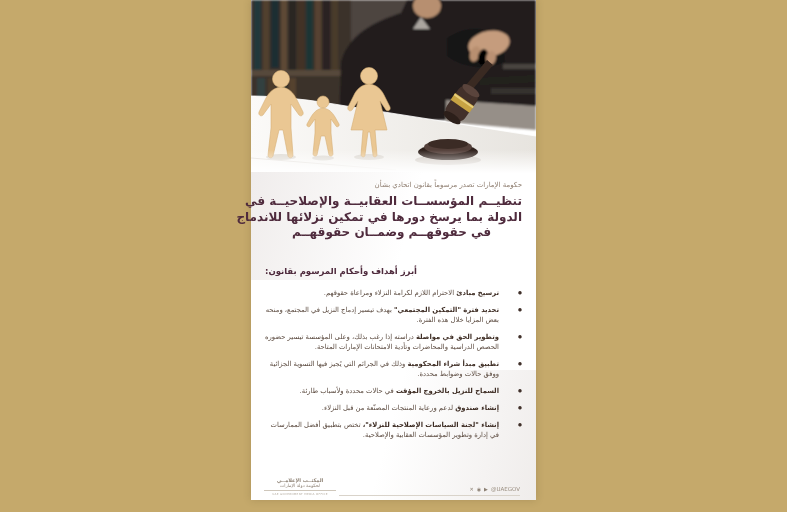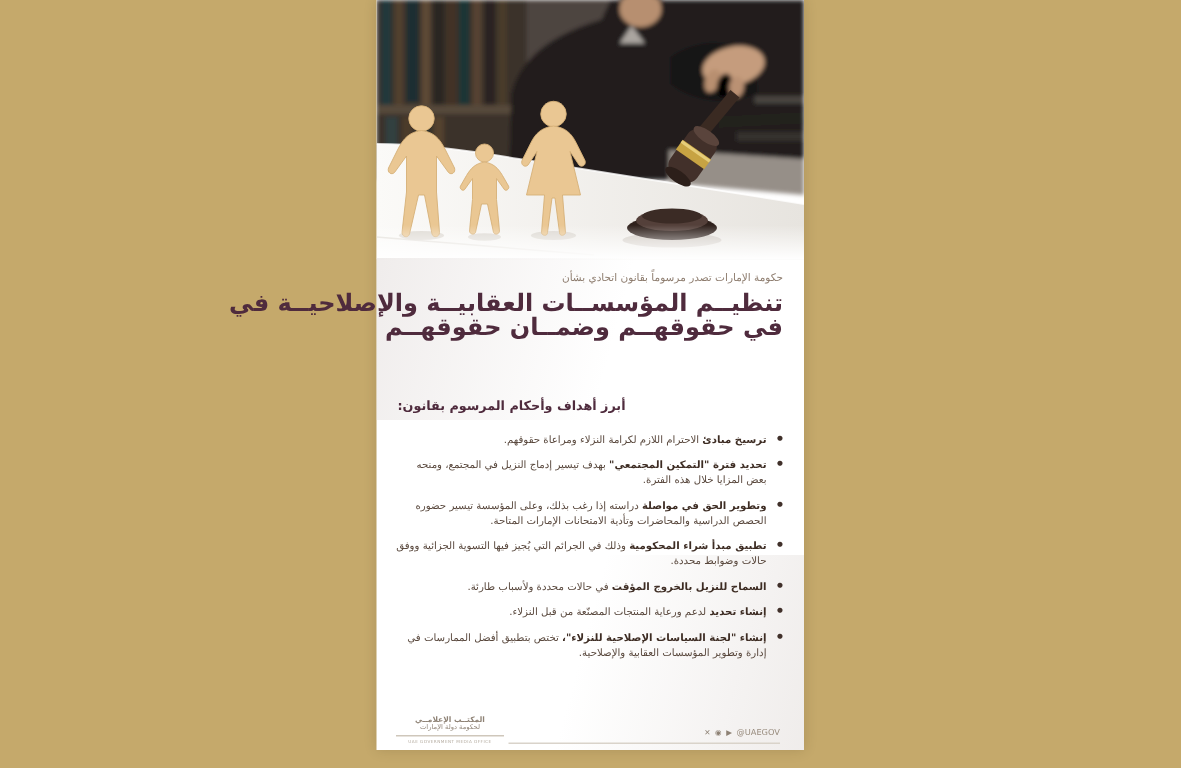--- a/index.html
+++ b/index.html
@@ -20,33 +20,33 @@
   .shade-bottom{
     position:absolute;bottom:0;left:0;right:0;height:130px;pointer-events:none;
     background:linear-gradient(285deg, rgba(224,218,215,.5), rgba(255,255,255,0) 52%);
   }
   .intro{
     position:absolute;top:181px;right:14px;left:14px;direction:rtl;text-align:right;
     font-size:7px;line-height:9px;color:#8e7d6f;
   }
   .title{
     position:absolute;top:194px;right:14px;left:10px;direction:rtl;text-align:center;
-    font-size:16px;font-weight:bold;color:#4f2b3d;line-height:15.5px;
+    font-size:12px;font-weight:bold;color:#4f2b3d;line-height:15.5px;
   }
   .title .tline{white-space:nowrap;}
   .section-header{
     position:absolute;top:266px;right:14px;left:14px;direction:rtl;text-align:left;
     font-size:8.5px;font-weight:bold;color:#4f2b3d;margin:0;
   }
   ul.bullets{
     position:absolute;top:288px;right:14px;left:12px;direction:rtl;
     list-style:none;margin:0;padding:0;
   }
   ul.bullets li{
-    display:flex;gap:7px;margin-bottom:7px;
+    display:flex;gap:19px;margin-bottom:7px;
     font-size:6.8px;line-height:10px;color:#59483d;text-align:right;
   }
   ul.bullets .dot{
     flex:0 0 4px;color:#40302a;font-size:4.5px;line-height:10px;
   }
   ul.bullets b{color:#3d2c23;}
   .footer-logo{
     position:absolute;left:13px;top:477px;width:72px;text-align:center;
     direction:rtl;color:#8f8376;
   }
@@ -171,20 +171,21 @@
     </svg>
   </div>
 
   <div class="shade-top"></div>
   <div class="shade-bottom"></div>
 
   <div class="intro">حكومة الإمارات تصدر مرسوماً بقانون اتحادي بشأن</div>
 
   <h1 class="title" style="margin:0;">
     <div class="tline">تنظيــم المؤسســات العقابيــة والإصلاحيــة في</div>
+    <div class="tline">الدولة بما يرسخ دورها في تمكين نزلائها للاندماج</div>
     <div class="tline">في حقوقهــم وضمــان حقوقهــم</div>
   </h1>
 
   <h2 class="section-header">أبرز أهداف وأحكام المرسوم بقانون:</h2>
 
   <ul class="bullets">
     <li>
       <span class="dot">●</span>
       <span class="btext"><b>ترسيخ مبادئ</b><span> الاحترام اللازم لكرامة النزلاء ومراعاة حقوقهم.</span></span>
     </li>
@@ -199,21 +200,21 @@
     <li>
       <span class="dot">●</span>
       <span class="btext"><b>تطبيق مبدأ شراء المحكومية</b><span> وذلك في الجرائم التي يُجيز فيها التسوية الجزائية ووفق حالات وضوابط محددة.</span></span>
     </li>
     <li>
       <span class="dot">●</span>
       <span class="btext"><b>السماح للنزيل بالخروج المؤقت</b><span> في حالات محددة ولأسباب طارئة.</span></span>
     </li>
     <li>
       <span class="dot">●</span>
-      <span class="btext"><b>إنشاء تحديد</b><span> لدعم ورعاية المنتجات المصنّعة من قبل النزلاء.</span></span>
+      <span class="btext"><b>إنشاء صندوق</b><span> لدعم ورعاية المنتجات المصنّعة من قبل النزلاء.</span></span>
     </li>
     <li>
       <span class="dot">●</span>
       <span class="btext"><b>إنشاء "لجنة السياسات الإصلاحية للنزلاء"،</b><span> تختص بتطبيق أفضل الممارسات في إدارة وتطوير المؤسسات العقابية والإصلاحية.</span></span>
     </li>
   </ul>
 
   <div class="footer-logo">
     <div class="ar1">المكتــب الإعلامــي</div>
     <div class="ar2">لحكومة دولة الإمارات</div>

